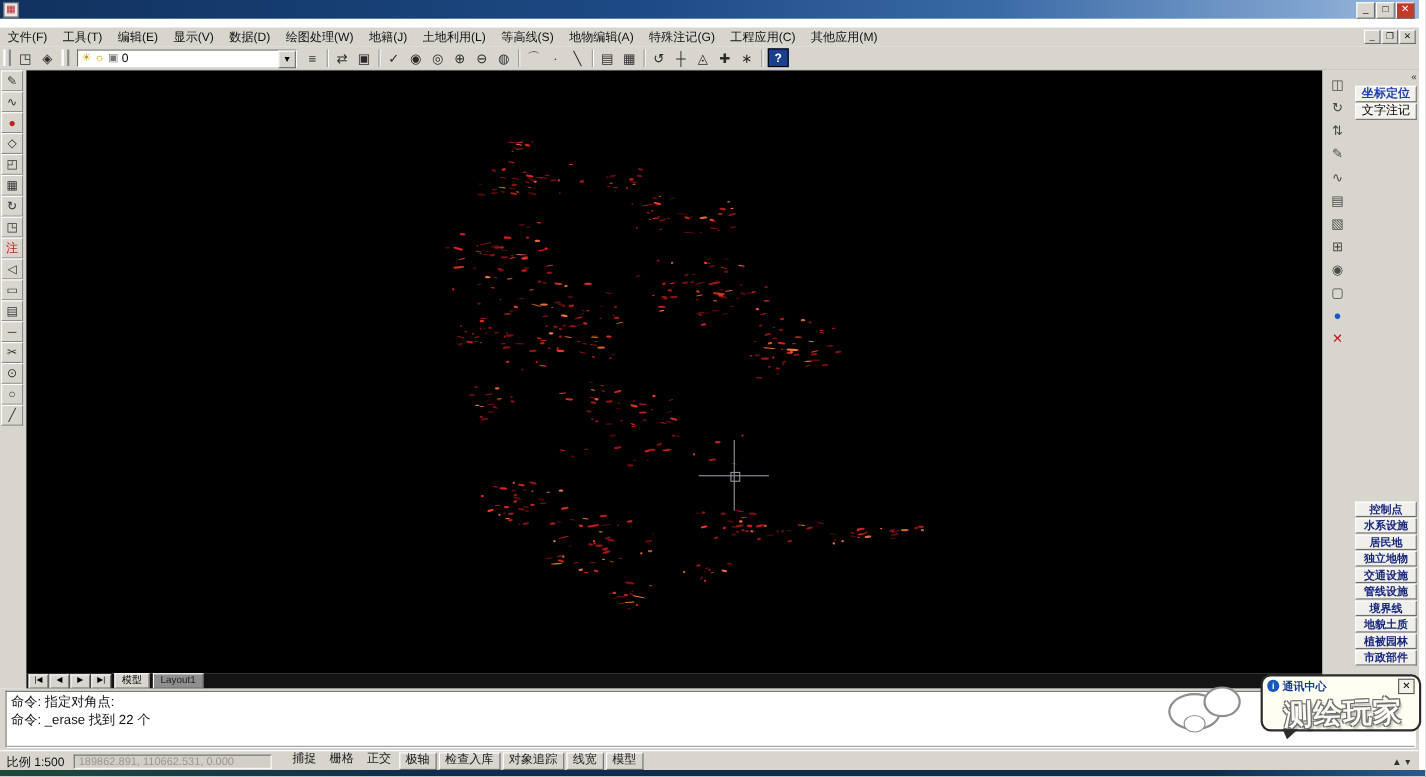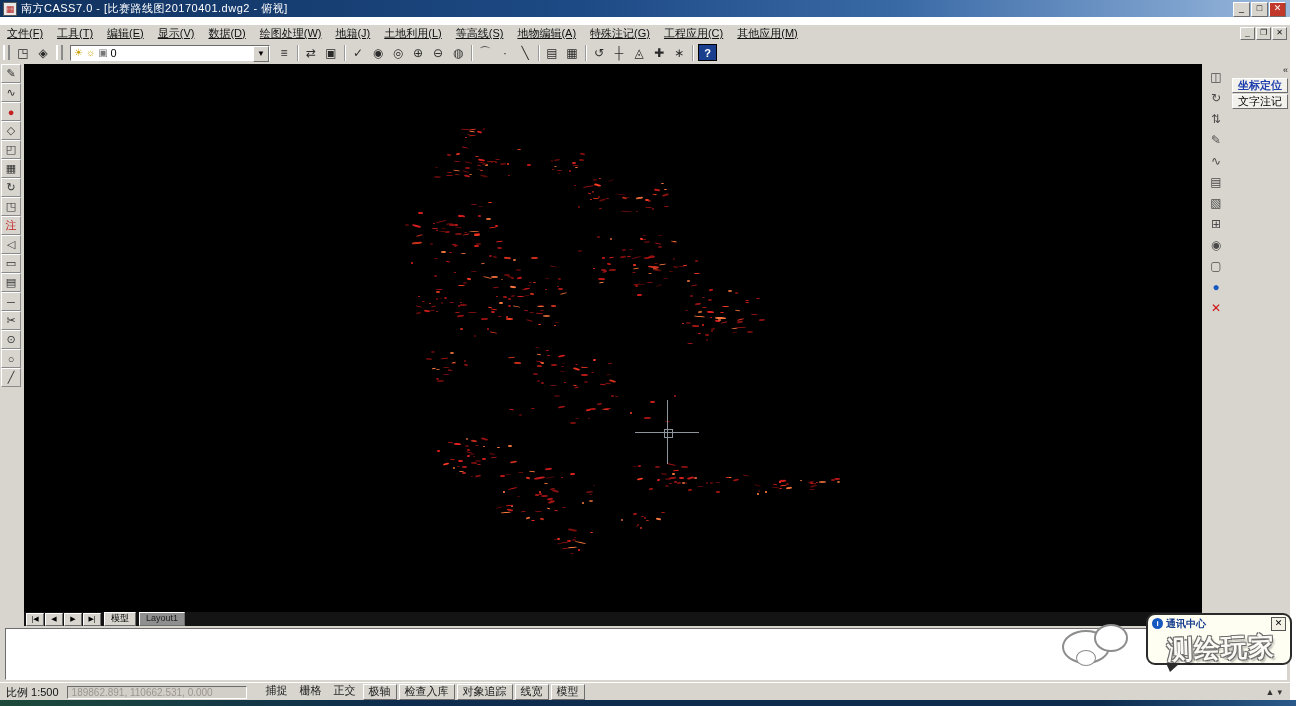--- a/index.html
+++ b/index.html
@@ -15,21 +15,21 @@
     color:#fff;font-size:11px;display:flex;align-items:center;padding-left:3px;box-sizing:border-box;}
   .app-icon{width:12px;height:12px;background:#e8e8e8;border:1px solid #555;margin-right:4px;
     display:inline-flex;align-items:center;justify-content:center;font-size:9px;color:#b22;}
   .title-text{white-space:nowrap;letter-spacing:0.5px;}
   .winbtns{position:absolute;right:4px;top:2px;display:flex;gap:1px;}
   .winbtn{width:15px;height:13px;background:#d8d5ce;font-size:9px;line-height:11px;text-align:center;color:#000;}
   .winbtn.close{background:#c0392b;color:#fff;}
   
   .menubar{left:0;top:25px;width:1290px;height:17px;background:#d8d5ce;border-bottom:1px solid #fff;
     display:flex;align-items:center;font-size:11px;color:#111;}
-  .menu-item{padding:1px 7px;white-space:nowrap;text-decoration:underline;}
+  .menu-item{padding:1px 7px;white-space:nowrap;}
   .docbtns{position:absolute;right:3px;top:2px;display:flex;gap:1px;}
   .docbtn{width:13px;height:11px;background:#d8d5ce;font-size:8px;line-height:10px;text-align:center;}
   
   .toolbar{left:0;top:42px;width:1290px;height:21px;background:#d8d5ce;border-bottom:1px solid #9a9a9a;
     display:flex;align-items:center;font-size:11px;}
   .grip{width:3px;height:15px;border-left:2px solid #fff;border-right:2px solid #8a8a8a;margin:0 3px;}
   .tb-sep{width:1px;height:16px;background:#9a9a9a;margin:0 3px;box-shadow:1px 0 0 #fff;}
   .tb-btn{width:20px;height:18px;display:flex;align-items:center;justify-content:center;color:#2b2b2b;font-size:12px;}
   .tb-btn.help{width:17px;height:15px;background:#1a3f8f;color:#fff;border:1px solid #000;font-weight:bold;font-size:11px;margin-left:2px;}
   .layer-combo{width:200px;height:16px;background:#fff;border:1px solid;border-color:#6d6d6d #fff #fff #6d6d6d;
@@ -108,21 +108,20 @@
   .mascot{left:1056px;top:620px;width:90px;height:52px;z-index:49;}
   .blob{position:absolute;background:#fff;border:2px solid #8d8d8d;border-radius:50%;}
 </style>
 </head>
 <body>
 
 <div class="screen">
 
   <div class="abs titlebar">
     <span class="app-icon">▦</span>
-    <span class="title-text">南方CASS7.0 - [比赛路线图20170401.dwg2 - 俯视]</span>
     <span class="winbtns" id="winbtns">
         <span class="winbtn out">_</span>
         <span class="winbtn out">□</span>
         <span class="winbtn out close">✕</span>
       </span>
   </div>
 
   <div class="abs menubar">
     <span id="menubar-items" style="display:flex;">
         <span class="menu-item">文件(F)</span>
@@ -785,24 +784,40 @@
       <span class="rtool" style="color: rgb(74, 74, 74);">◉</span>
       <span class="rtool" style="color: rgb(74, 74, 74);">▢</span>
       <span class="rtool" style="color: rgb(21, 88, 192);">●</span>
       <span class="rtool" style="color: rgb(204, 17, 17);">✕</span>
     </div>
 
   <div class="abs rightpanel">
     <span class="collapse">«</span>
     <span class="ptab first out">坐标定位</span>
     <span class="ptab out">文字注记</span>
+    <div class="whitelist" id="whitelist">
+        <span class="whitebtn out">控制点</span>
+        <span class="whitebtn out">水系设施</span>
+        <span class="whitebtn out">居民地</span>
+        <span class="whitebtn out">独立地物</span>
+        <span class="whitebtn out">交通设施</span>
+        <span class="whitebtn out">管线设施</span>
+        <span class="whitebtn out">境界线</span>
+        <span class="whitebtn out">地貌土质</span>
+        <span class="whitebtn out">植被园林</span>
+        <span class="whitebtn out">市政部件</span>
+      </div>
   </div>
 
   <div class="abs cmdwin">
     <div class="cmdbox in">
+      <div class="cmd-history" id="cmdhistory">
+          <div class="cmd-line">命令: 指定对角点:</div>
+          <div class="cmd-line">命令: _erase 找到 22 个</div>
+        </div>
     </div>
   </div>
 
   <div class="abs statusbar">
     <span class="scale">
       <span>比例</span>&nbsp;<span>1:500</span>
     </span>
     <span class="coords">189862.891, 110662.531, 0.000</span>
     <span class="toggles" id="toggles">
         <span class="tog">捕捉</span>

